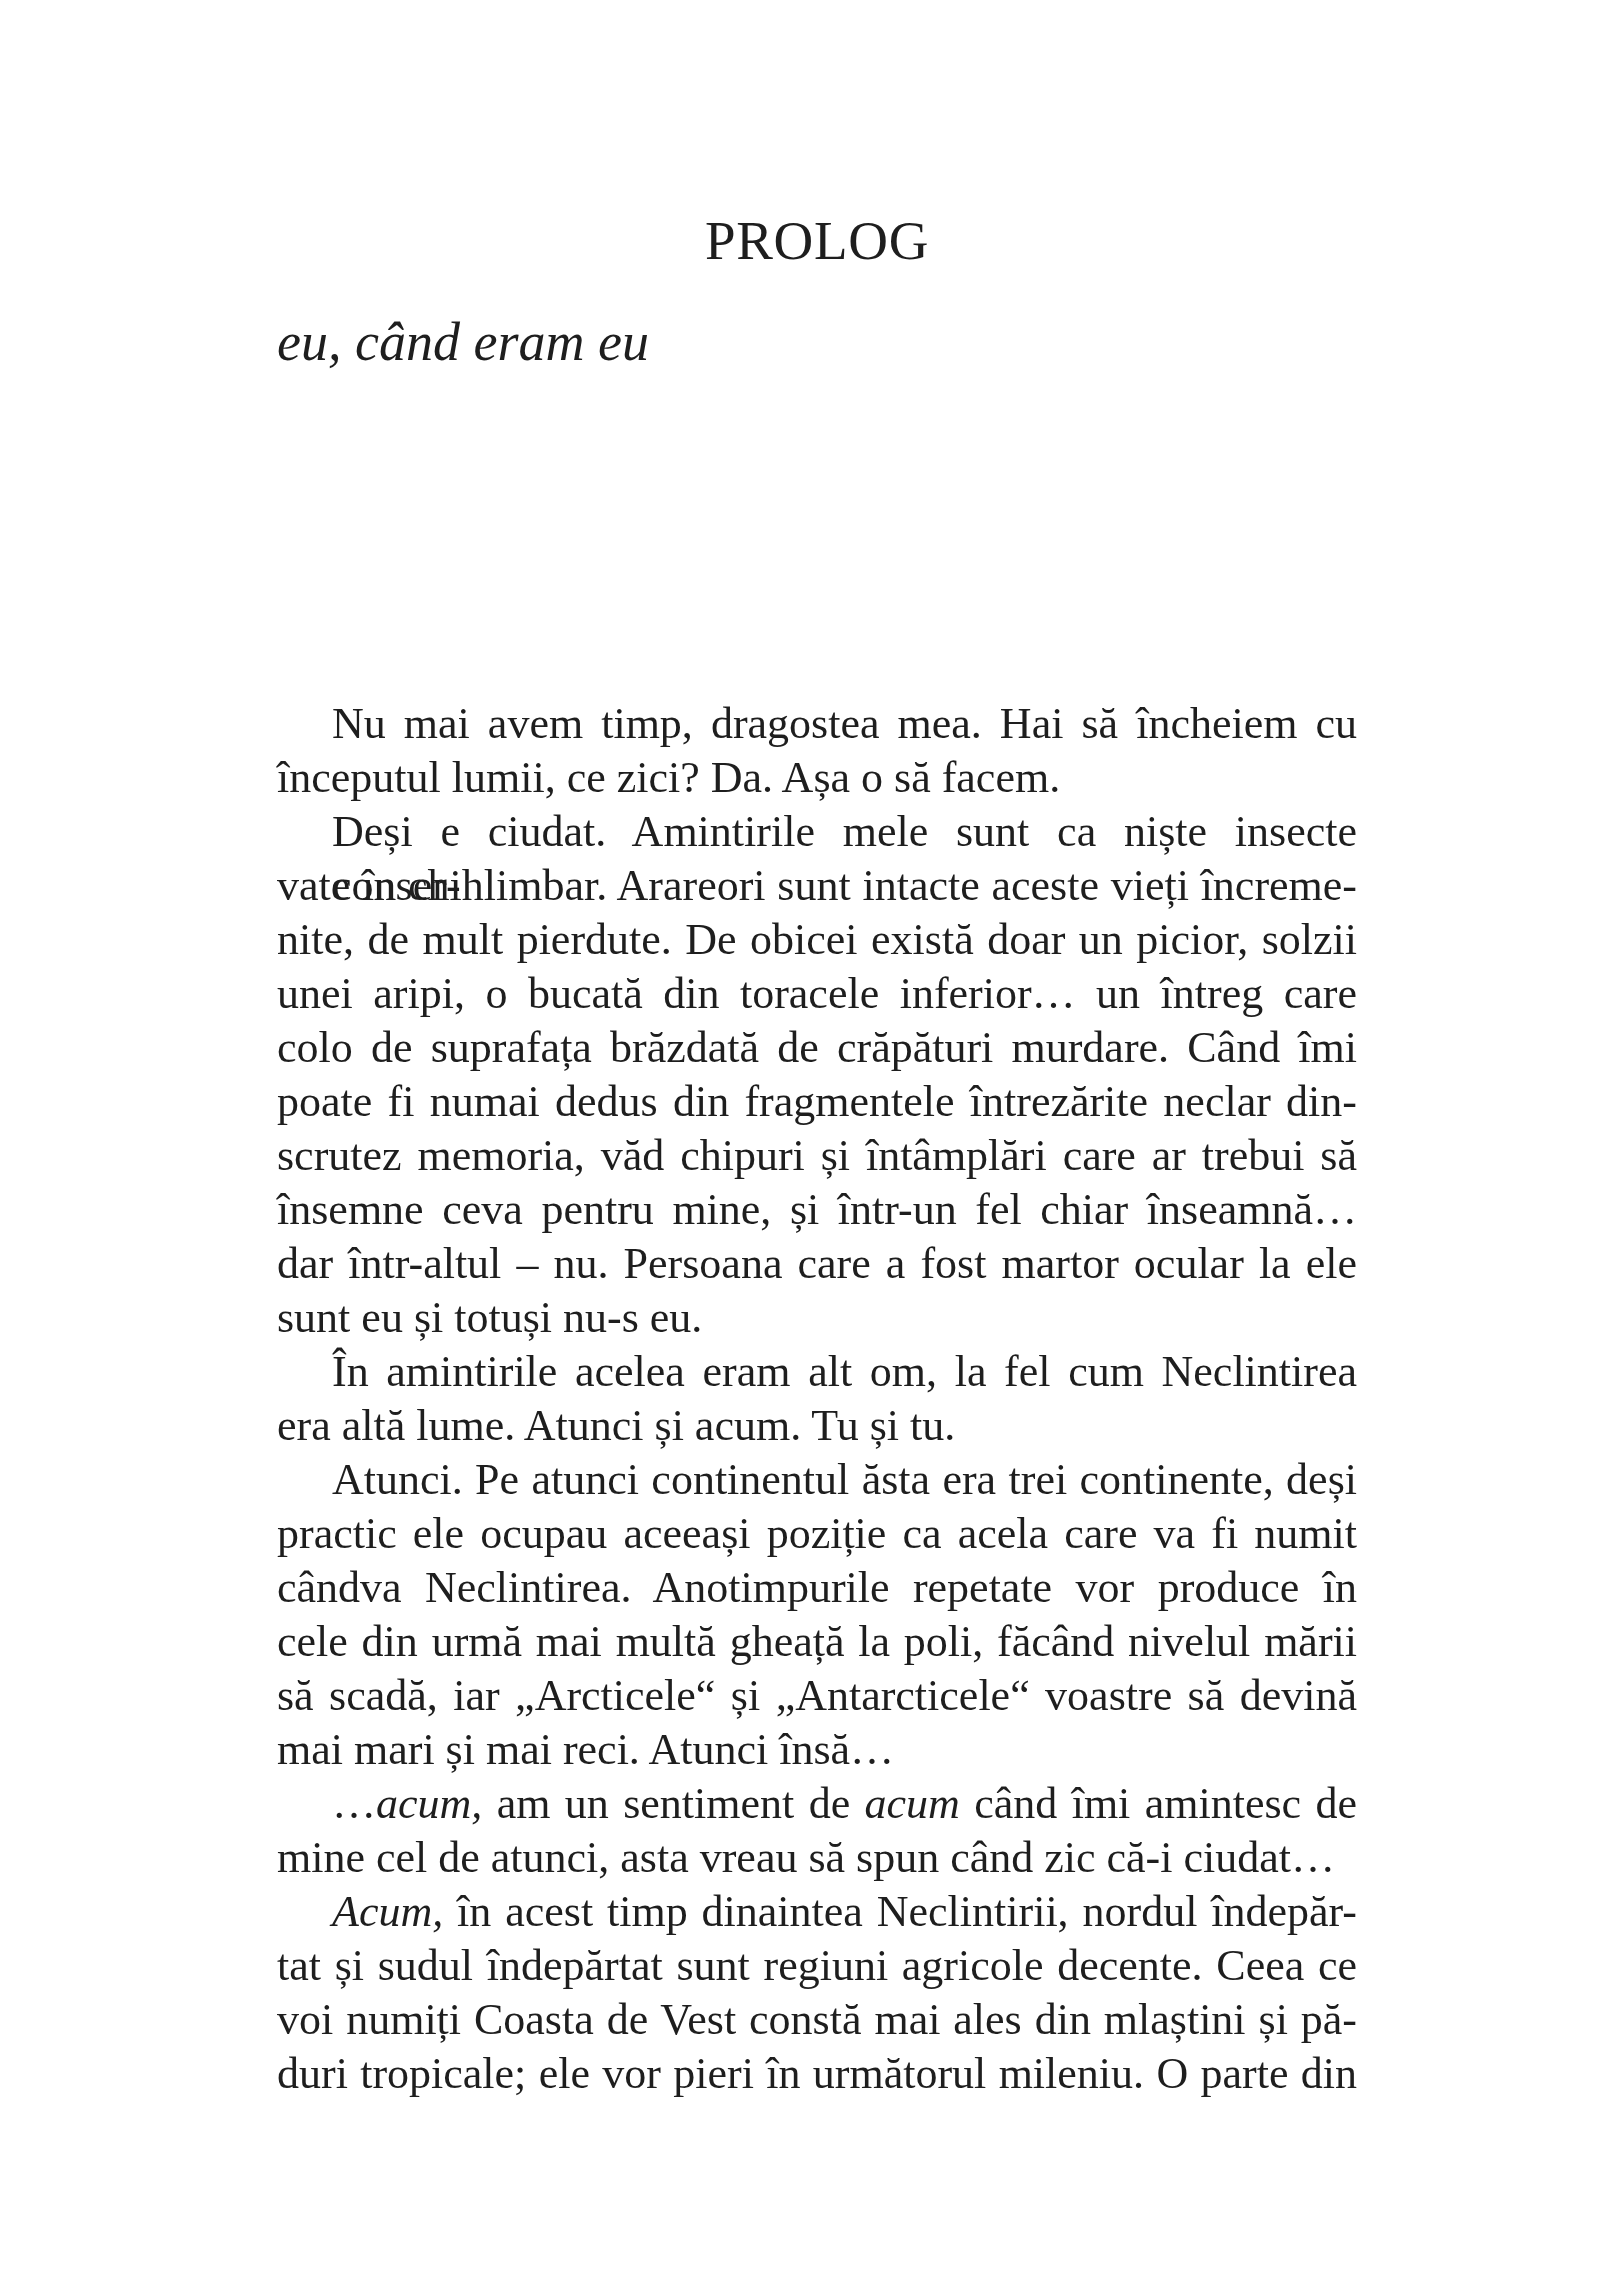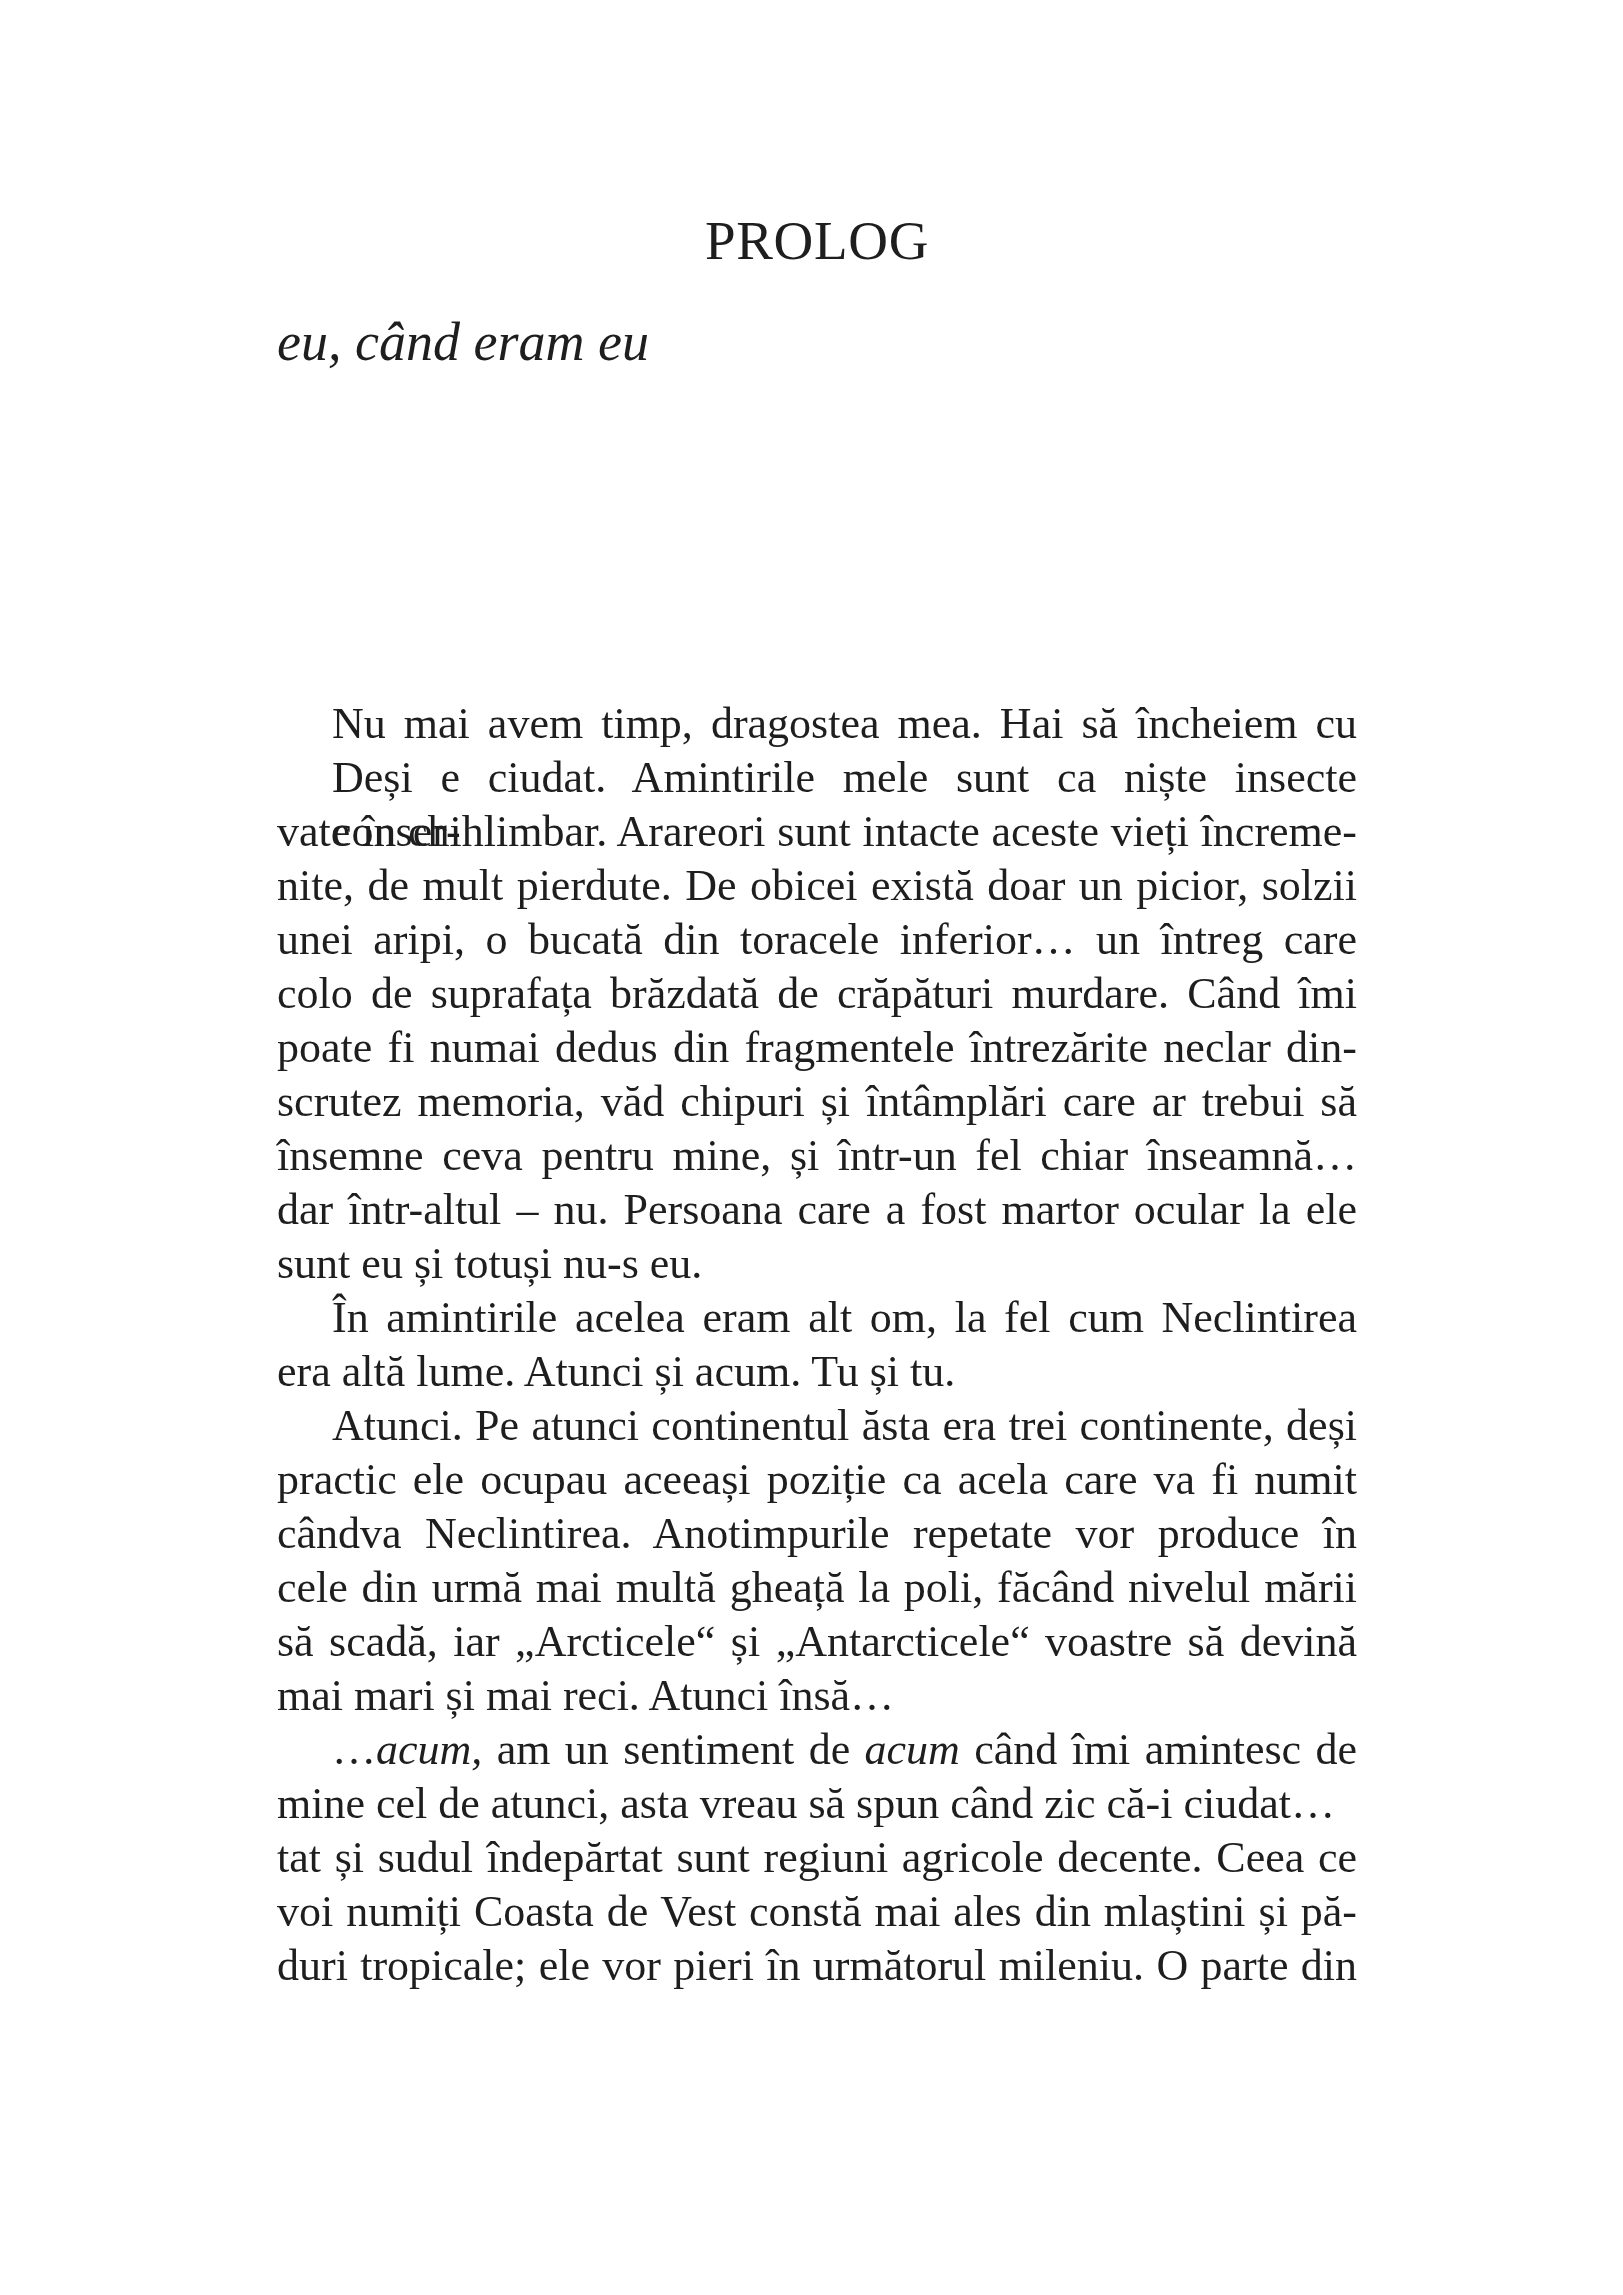--- a/index.html
+++ b/index.html
@@ -70,20 +70,21 @@
 </head>
 <body style="color: rgb(30, 30, 30); background: rgb(255, 255, 255);">
 
 <div class="page">
   <h1 class="chapter-title">PROLOG</h1>
   <h2 class="chapter-subtitle">eu, când eram eu</h2>
 
   <div class="body-text" id="body-text">
 
     <div class="line indent">Nu mai avem timp, dragostea mea. Hai să încheiem cu</div>
+    <div class="line last">începutul lumii, ce zici? Da. Așa o să facem.</div>
     <div class="line indent">Deși e ciudat. Amintirile mele sunt ca niște insecte conser-</div>
     <div class="line">vate în chihlimbar. Arareori sunt intacte aceste vieți încreme-</div>
     <div class="line">nite, de mult pierdute. De obicei există doar un picior, solzii</div>
     <div class="line">unei aripi, o bucată din toracele inferior… un întreg care</div>
     <div class="line">colo de suprafața brăzdată de crăpături murdare. Când îmi</div>
     <div class="line">poate fi numai dedus din fragmentele întrezărite neclar din-</div>
     <div class="line">scrutez memoria, văd chipuri și întâmplări care ar trebui să</div>
     <div class="line">însemne ceva pentru mine, și într-un fel chiar înseamnă…</div>
     <div class="line">dar într-altul – nu. Persoana care a fost martor ocular la ele</div>
     <div class="line last">sunt eu și totuși nu-s eu.</div>
@@ -92,18 +93,21 @@
     <div class="line indent">Atunci. Pe atunci continentul ăsta era trei continente, deși</div>
     <div class="line">practic ele ocupau aceeași poziție ca acela care va fi numit</div>
     <div class="line">cândva Neclintirea. Anotimpurile repetate vor produce în</div>
     <div class="line">cele din urmă mai multă gheață la poli, făcând nivelul mării</div>
     <div class="line">să scadă, iar „Arcticele“ și „Antarcticele“ voastre să devină</div>
     <div class="line last">mai mari și mai reci. Atunci însă…</div>
     <div class="line indent">
       <span>…</span><em>acum,</em><span> am un sentiment de </span><em>acum</em><span> când îmi amintesc de</span>
     </div>
     <div class="line last">mine cel de atunci, asta vreau să spun când zic că-i ciudat…</div>
+    <div class="line indent">
+      <em>Acum,</em><span> în acest timp dinaintea Neclintirii, nordul îndepăr-</span>
+    </div>
     <div class="line">tat și sudul îndepărtat sunt regiuni agricole decente. Ceea ce</div>
     <div class="line">voi numiți Coasta de Vest constă mai ales din mlaștini și pă-</div>
     <div class="line">duri tropicale; ele vor pieri în următorul mileniu. O parte din</div>
   </div>
 </div>
 
 
 </body></html>

